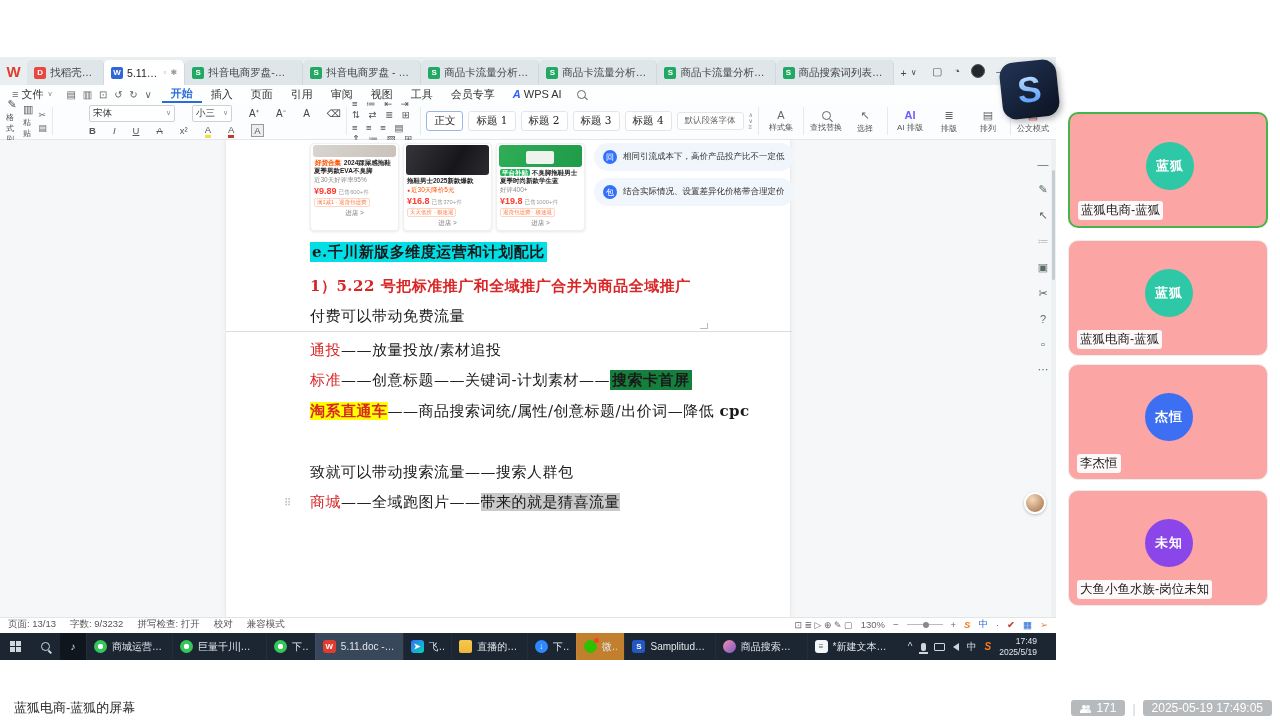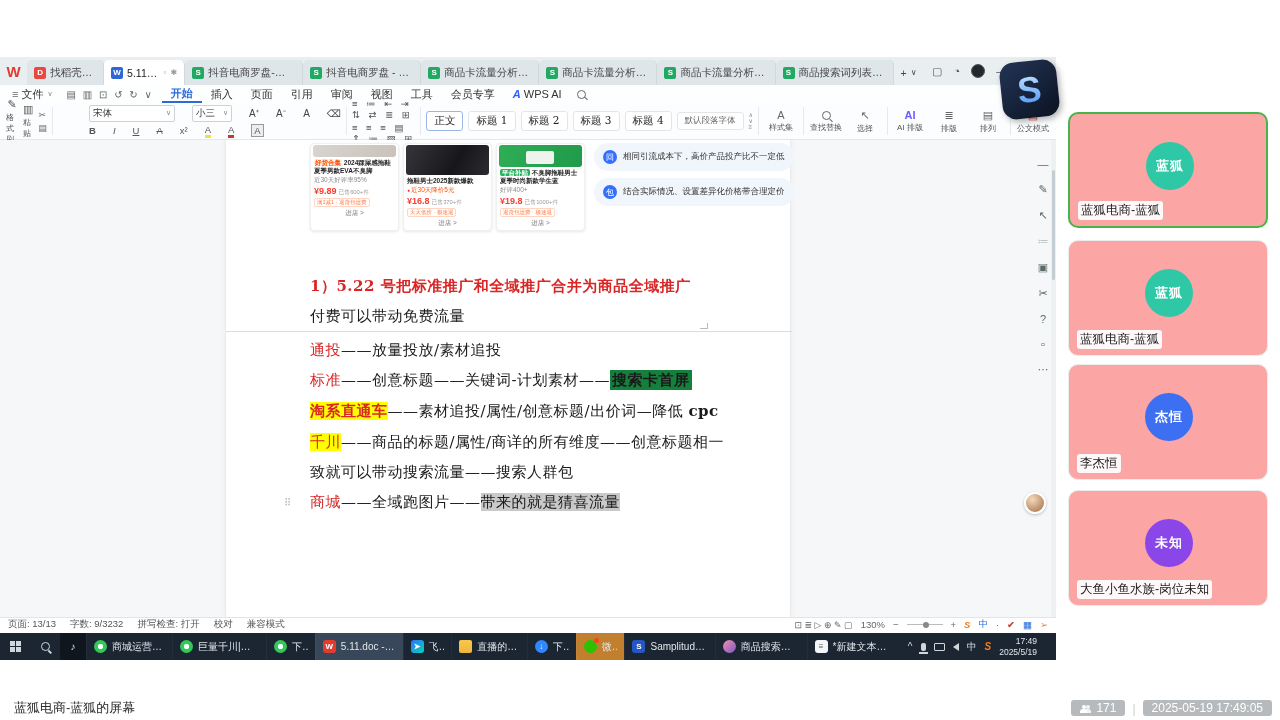--- a/index.html
+++ b/index.html
@@ -406,37 +406,37 @@
         <div class="note">
           <span class="nicon">回</span>
           <span class="ntext">相同引流成本下，高价产品投产比不一定低</span>
         </div>
         <div class="note">
           <span class="nicon">包</span>
           <span class="ntext">结合实际情况、设置差异化价格带合理定价</span>
         </div>
       </div>
 
+      <div class="docline" style="top:103px">
+        <span class="hl-cyan bold">e.千川新版多维度运营和计划配比</span>
+      </div>
       <div class="docline red bold" style="top:137px">1）5.22 号把标准推广和全域推广合并为商品全域推广</div>
       <div class="docline" style="top:167px">付费可以带动免费流量</div>
 
       <div class="cornermark"></div>
       <div class="pagesep"></div>
 
       <div class="docline" style="top:201px">
         <span class="red">通投</span><span>——放量投放/素材追投</span>
       </div>
       <div class="docline" style="top:231px">
         <span class="red">标准</span><span>——创意标题——关键词-计划素材——</span><span class="hl-green">搜索卡首屏</span>
       </div>
       <div class="docline" style="top:262px">
-        <span class="hl-yellow red bold">淘系直通车</span><span>——素材追投/属性/创意标题/出价词—降低 </span><b>cpc</b>
-      </div>
-      <div class="docline" style="top:293px">
-        <span class="hl-yellow red">千川</span><span>——商品的标题/属性/商详的所有维度——创意标题相一</span>
+        <span class="hl-yellow red bold">淘系直通车</span><span>——商品搜索词统/属性/创意标题/出价词—降低 </span><b>cpc</b>
       </div>
       <div class="docline" style="top:323px">致就可以带动搜索流量——搜索人群包</div>
       <div class="docline" style="top:353px">
         <span class="red">商城</span><span>——全域跑图片——</span><span class="hl-gray">带来的就是猜喜流量</span>
       </div>
       <div class="handle">⠿</div>
     </div>
 
     <div id="annostrip">
       <span>—</span>

